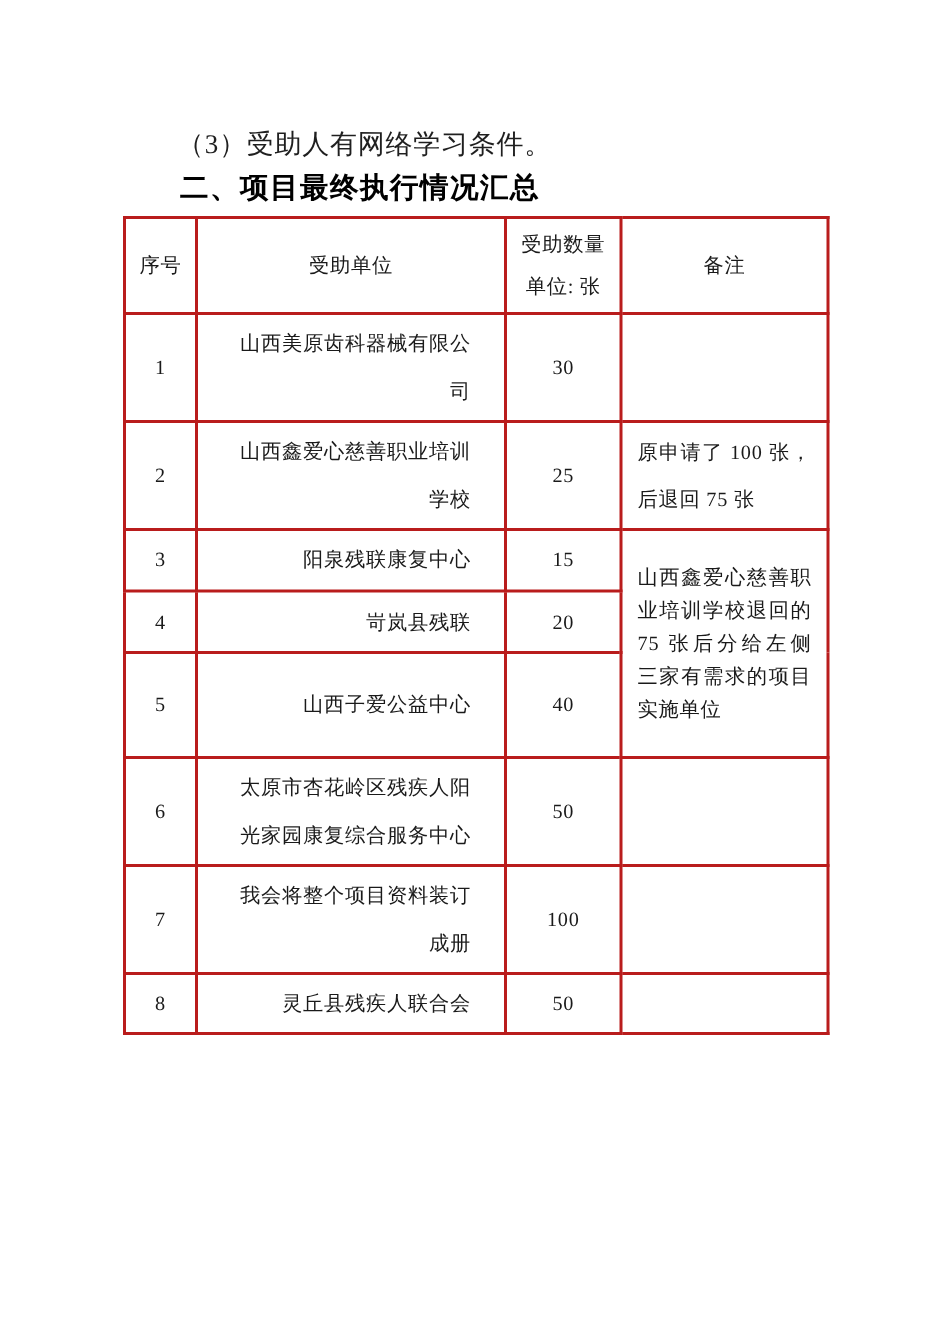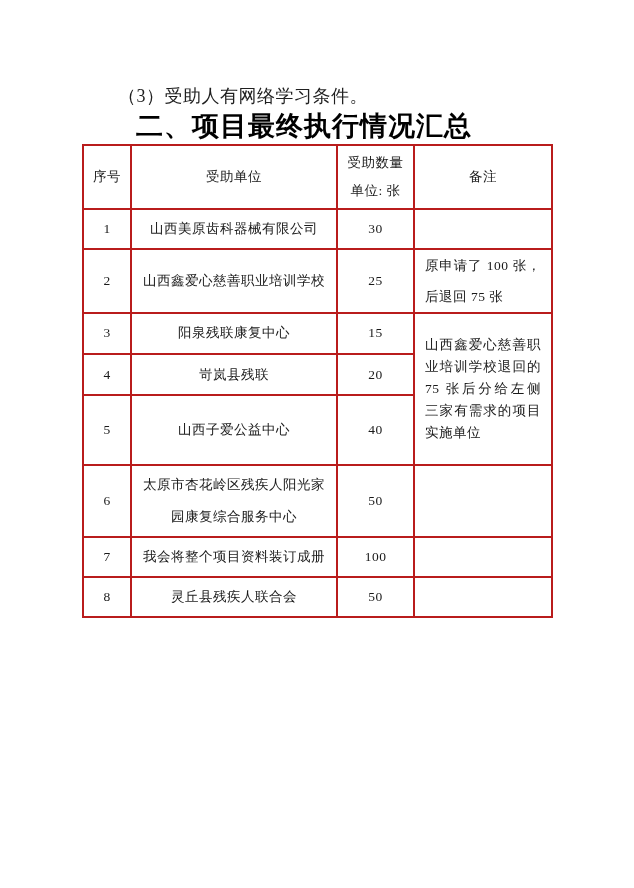--- a/index.html
+++ b/index.html
@@ -18,21 +18,21 @@
     font-size: 18px;
     line-height: 31.5px;
     text-align: justify;
     text-indent: 2em;
     letter-spacing: 0.5px;
     color: #1f1f1f;
   }
   .section-heading {
     font-family: "Liberation Sans", "DejaVu Sans", sans-serif;
     font-weight: bold;
-    font-size: 27px;
+    font-size: 19px;
     line-height: 26px;
     color: #000000;
     text-indent: 2em;
     margin-top: 0;
     margin-bottom: 5px;
     letter-spacing: 1px;
   }
   table.summary {
     width: 469px;
     border-collapse: collapse;
@@ -42,22 +42,22 @@
   table.summary th, table.summary td {
     border: 2px solid #b91c1c;
     font-weight: normal;
     font-size: 13.5px;
     color: #1a1a1a;
     vertical-align: middle;
     letter-spacing: 0.5px;
   }
   th.h-center, td.c-center { text-align: center; }
   td.c-unit {
-    text-align: center;
-    padding: 3px 9px;
+    text-align: right;
+    padding: 3px 22px;
     line-height: 32px;
   }
   td.c-remark {
     text-align: justify;
     padding: 0 10px;
     line-height: 31px;
   }
   td.c-remark-merged {
     text-align: justify;
     padding: 20px 10px;

